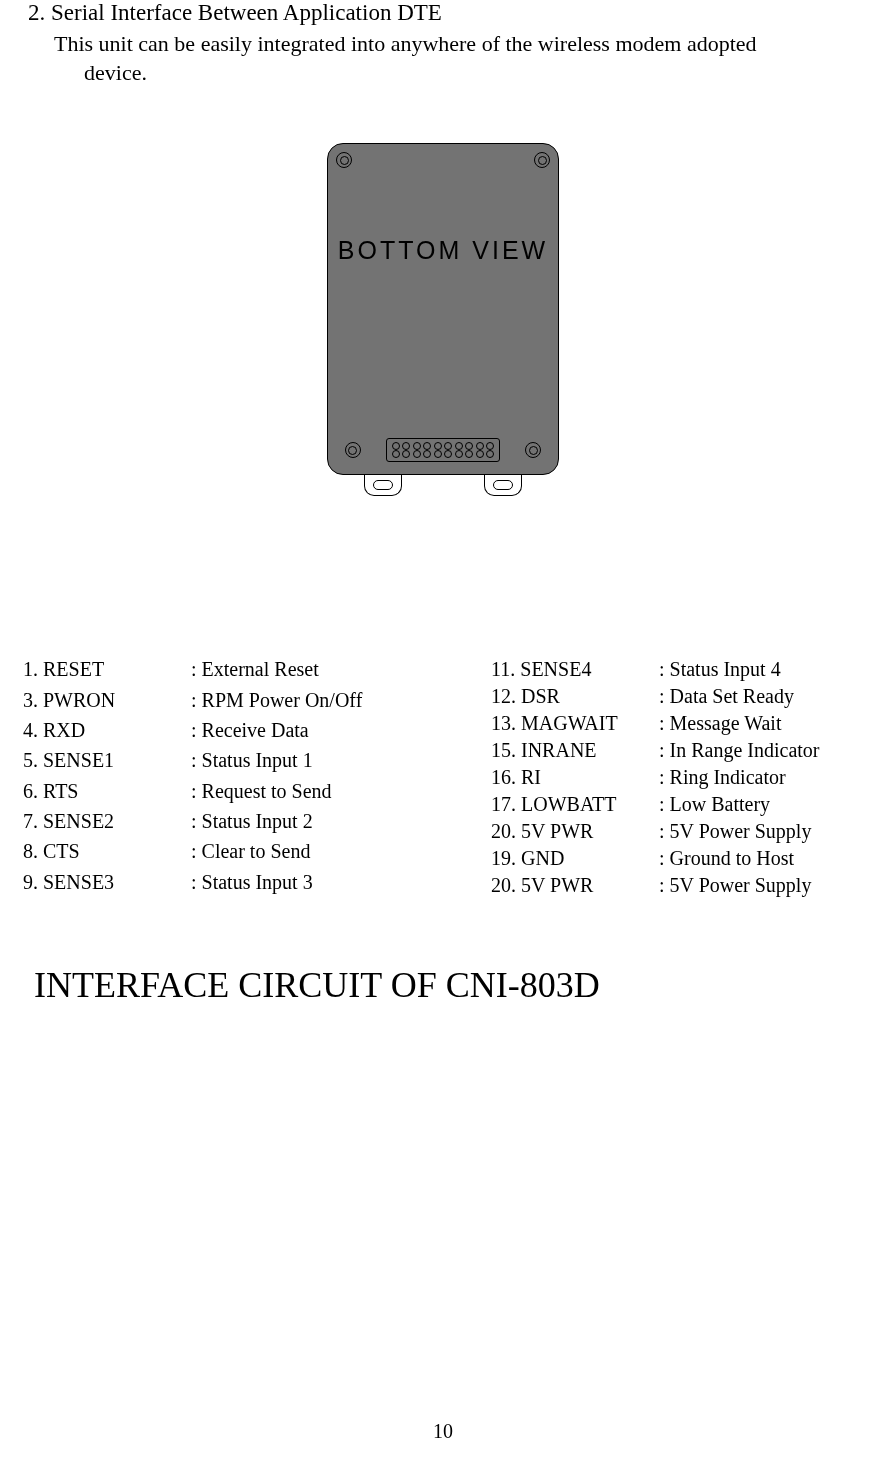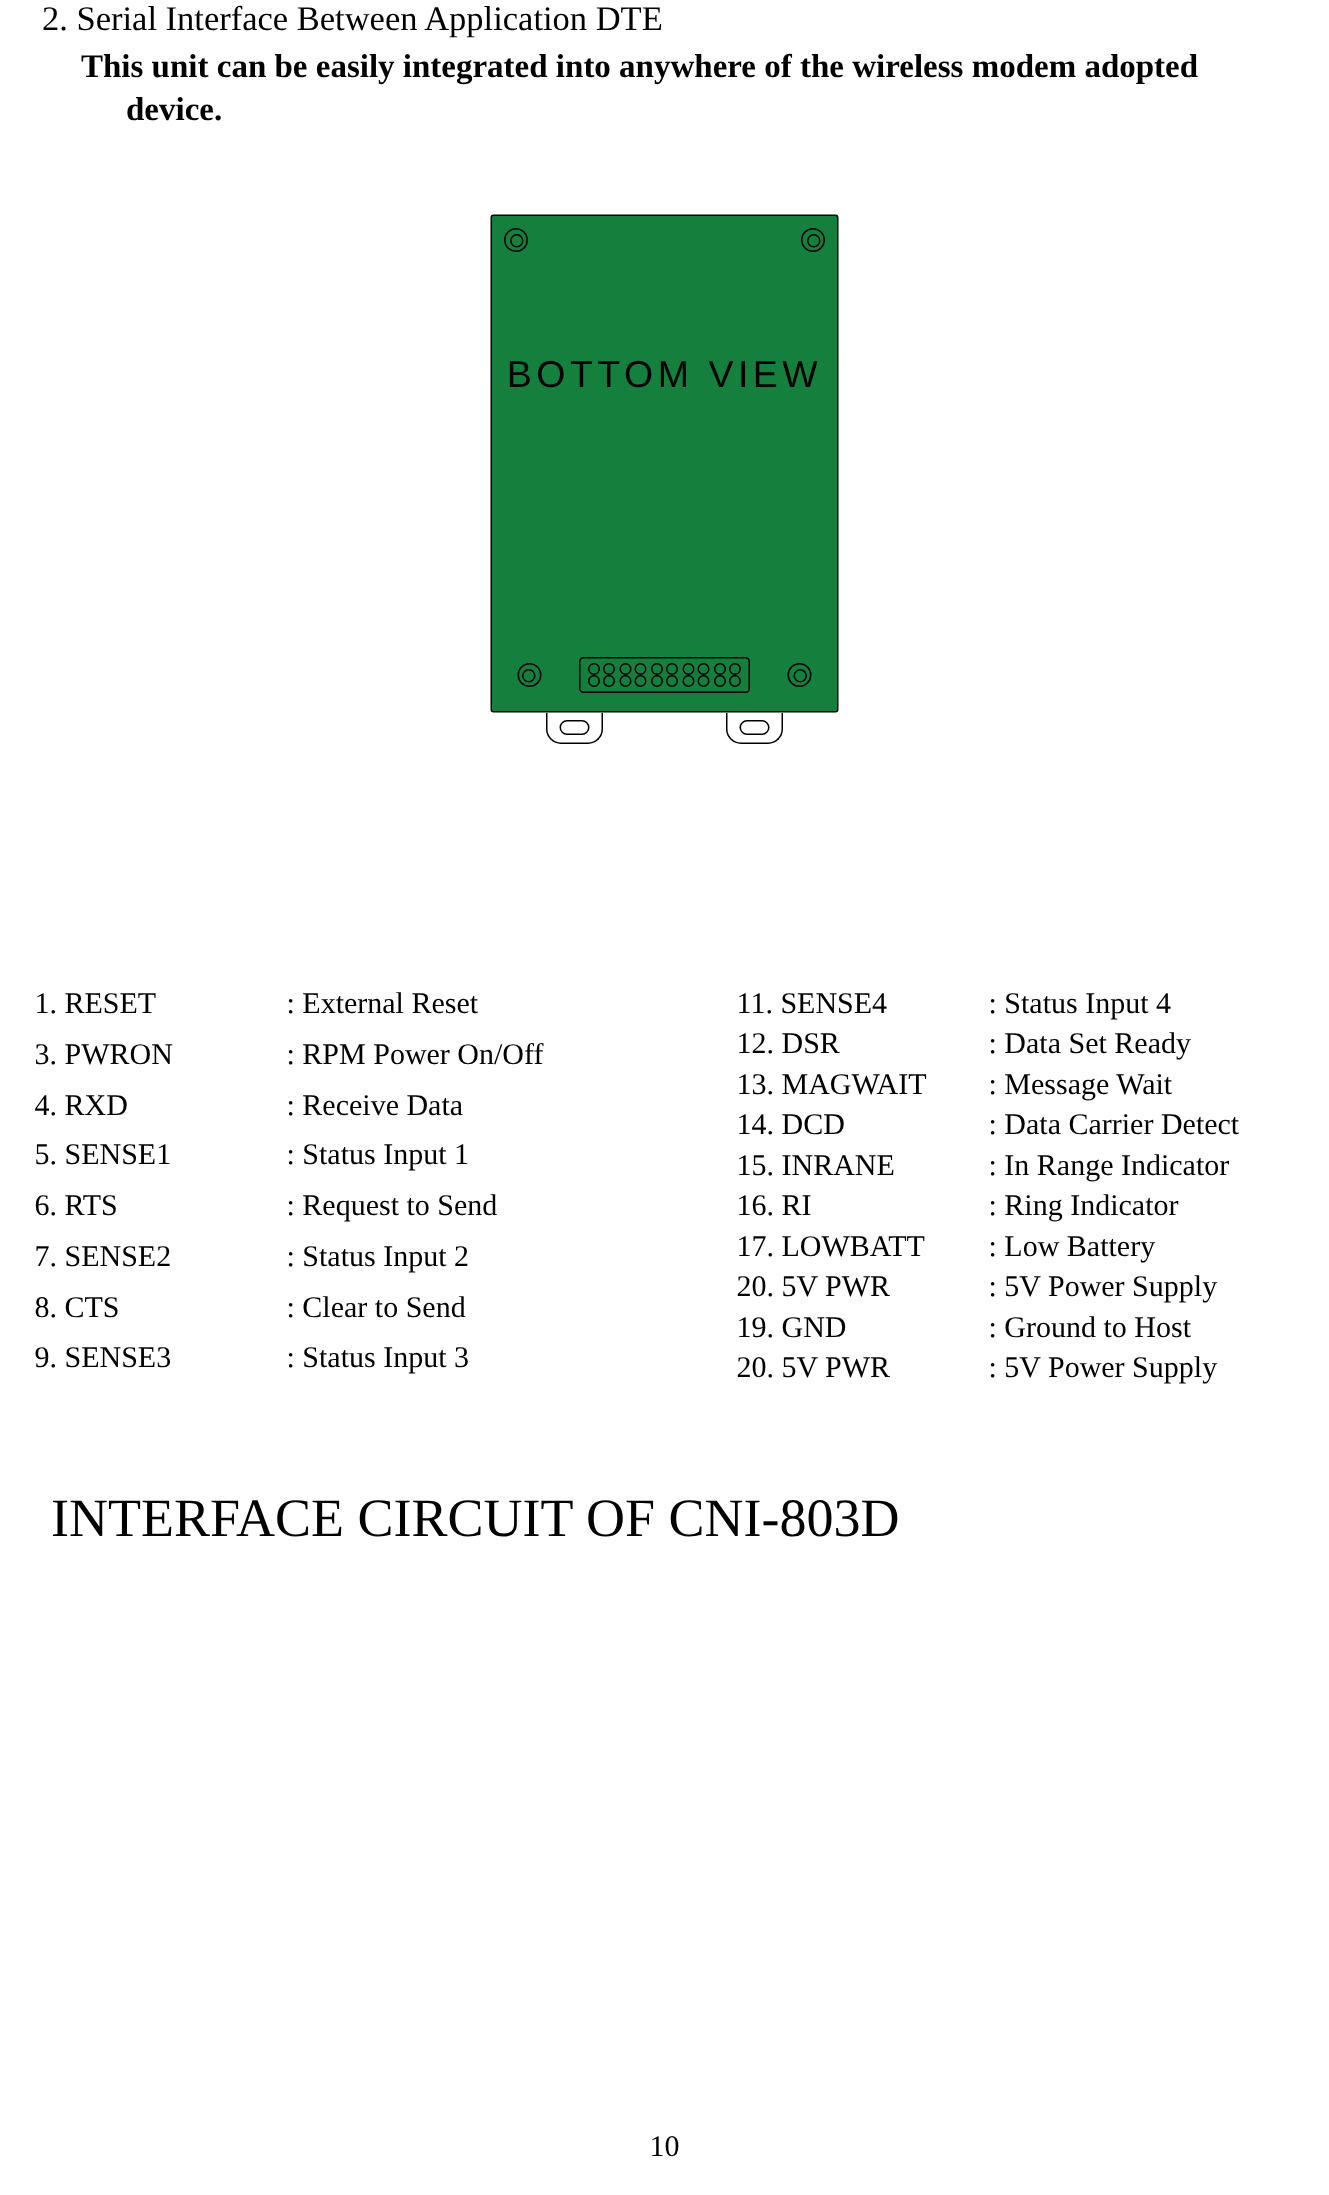--- a/index.html
+++ b/index.html
@@ -22,43 +22,42 @@
       margin-top: 0;
     }
     .paragraph {
       font-size: 22px;
       margin-left: 54px;
       margin-right: 20px;
       margin-top: 4px;
       text-align: justify;
       text-indent: 0;
       line-height: 1.3;
-      font-weight: bold;
     }
     .paragraph .indent-wrap {
       display: block;
       padding-left: 30px;
     }
     .diagram-wrap {
       width: 100%;
       text-align: center;
       margin-top: 56px;
     }
     .bottom-view {
       display: inline-block;
       position: relative;
     }
     .device-outline {
       border: 1.5px solid #000;
       width: 230px;
       height: 330px;
       position: relative;
-      border-radius: 2px;
+      border-radius: 16px;
       margin: 0 auto;
-      background: #15803d;
+      background: #737373;
     }
     .screw-hole {
       width: 14px;
       height: 14px;
       border: 1.5px solid #000;
       border-radius: 50%;
       position: absolute;
       display: flex;
       align-items: center;
       justify-content: center;
@@ -285,24 +284,20 @@
         </div>
       <div class="pin-entry">
           <span class="pin-num">12. DSR</span>
           <span class="pin-desc">: Data Set Ready</span>
         </div>
       <div class="pin-entry">
           <span class="pin-num">13. MAGWAIT</span>
           <span class="pin-desc">: Message Wait</span>
         </div>
       <div class="pin-entry">
-          <span class="pin-num">14. DCD</span>
-          <span class="pin-desc">: Data Carrier Detect</span>
-        </div>
-      <div class="pin-entry">
           <span class="pin-num">15. INRANE</span>
           <span class="pin-desc">: In Range Indicator</span>
         </div>
       <div class="pin-entry">
           <span class="pin-num">16. RI</span>
           <span class="pin-desc">: Ring Indicator</span>
         </div>
       <div class="pin-entry">
           <span class="pin-num">17. LOWBATT</span>
           <span class="pin-desc">: Low Battery</span>

